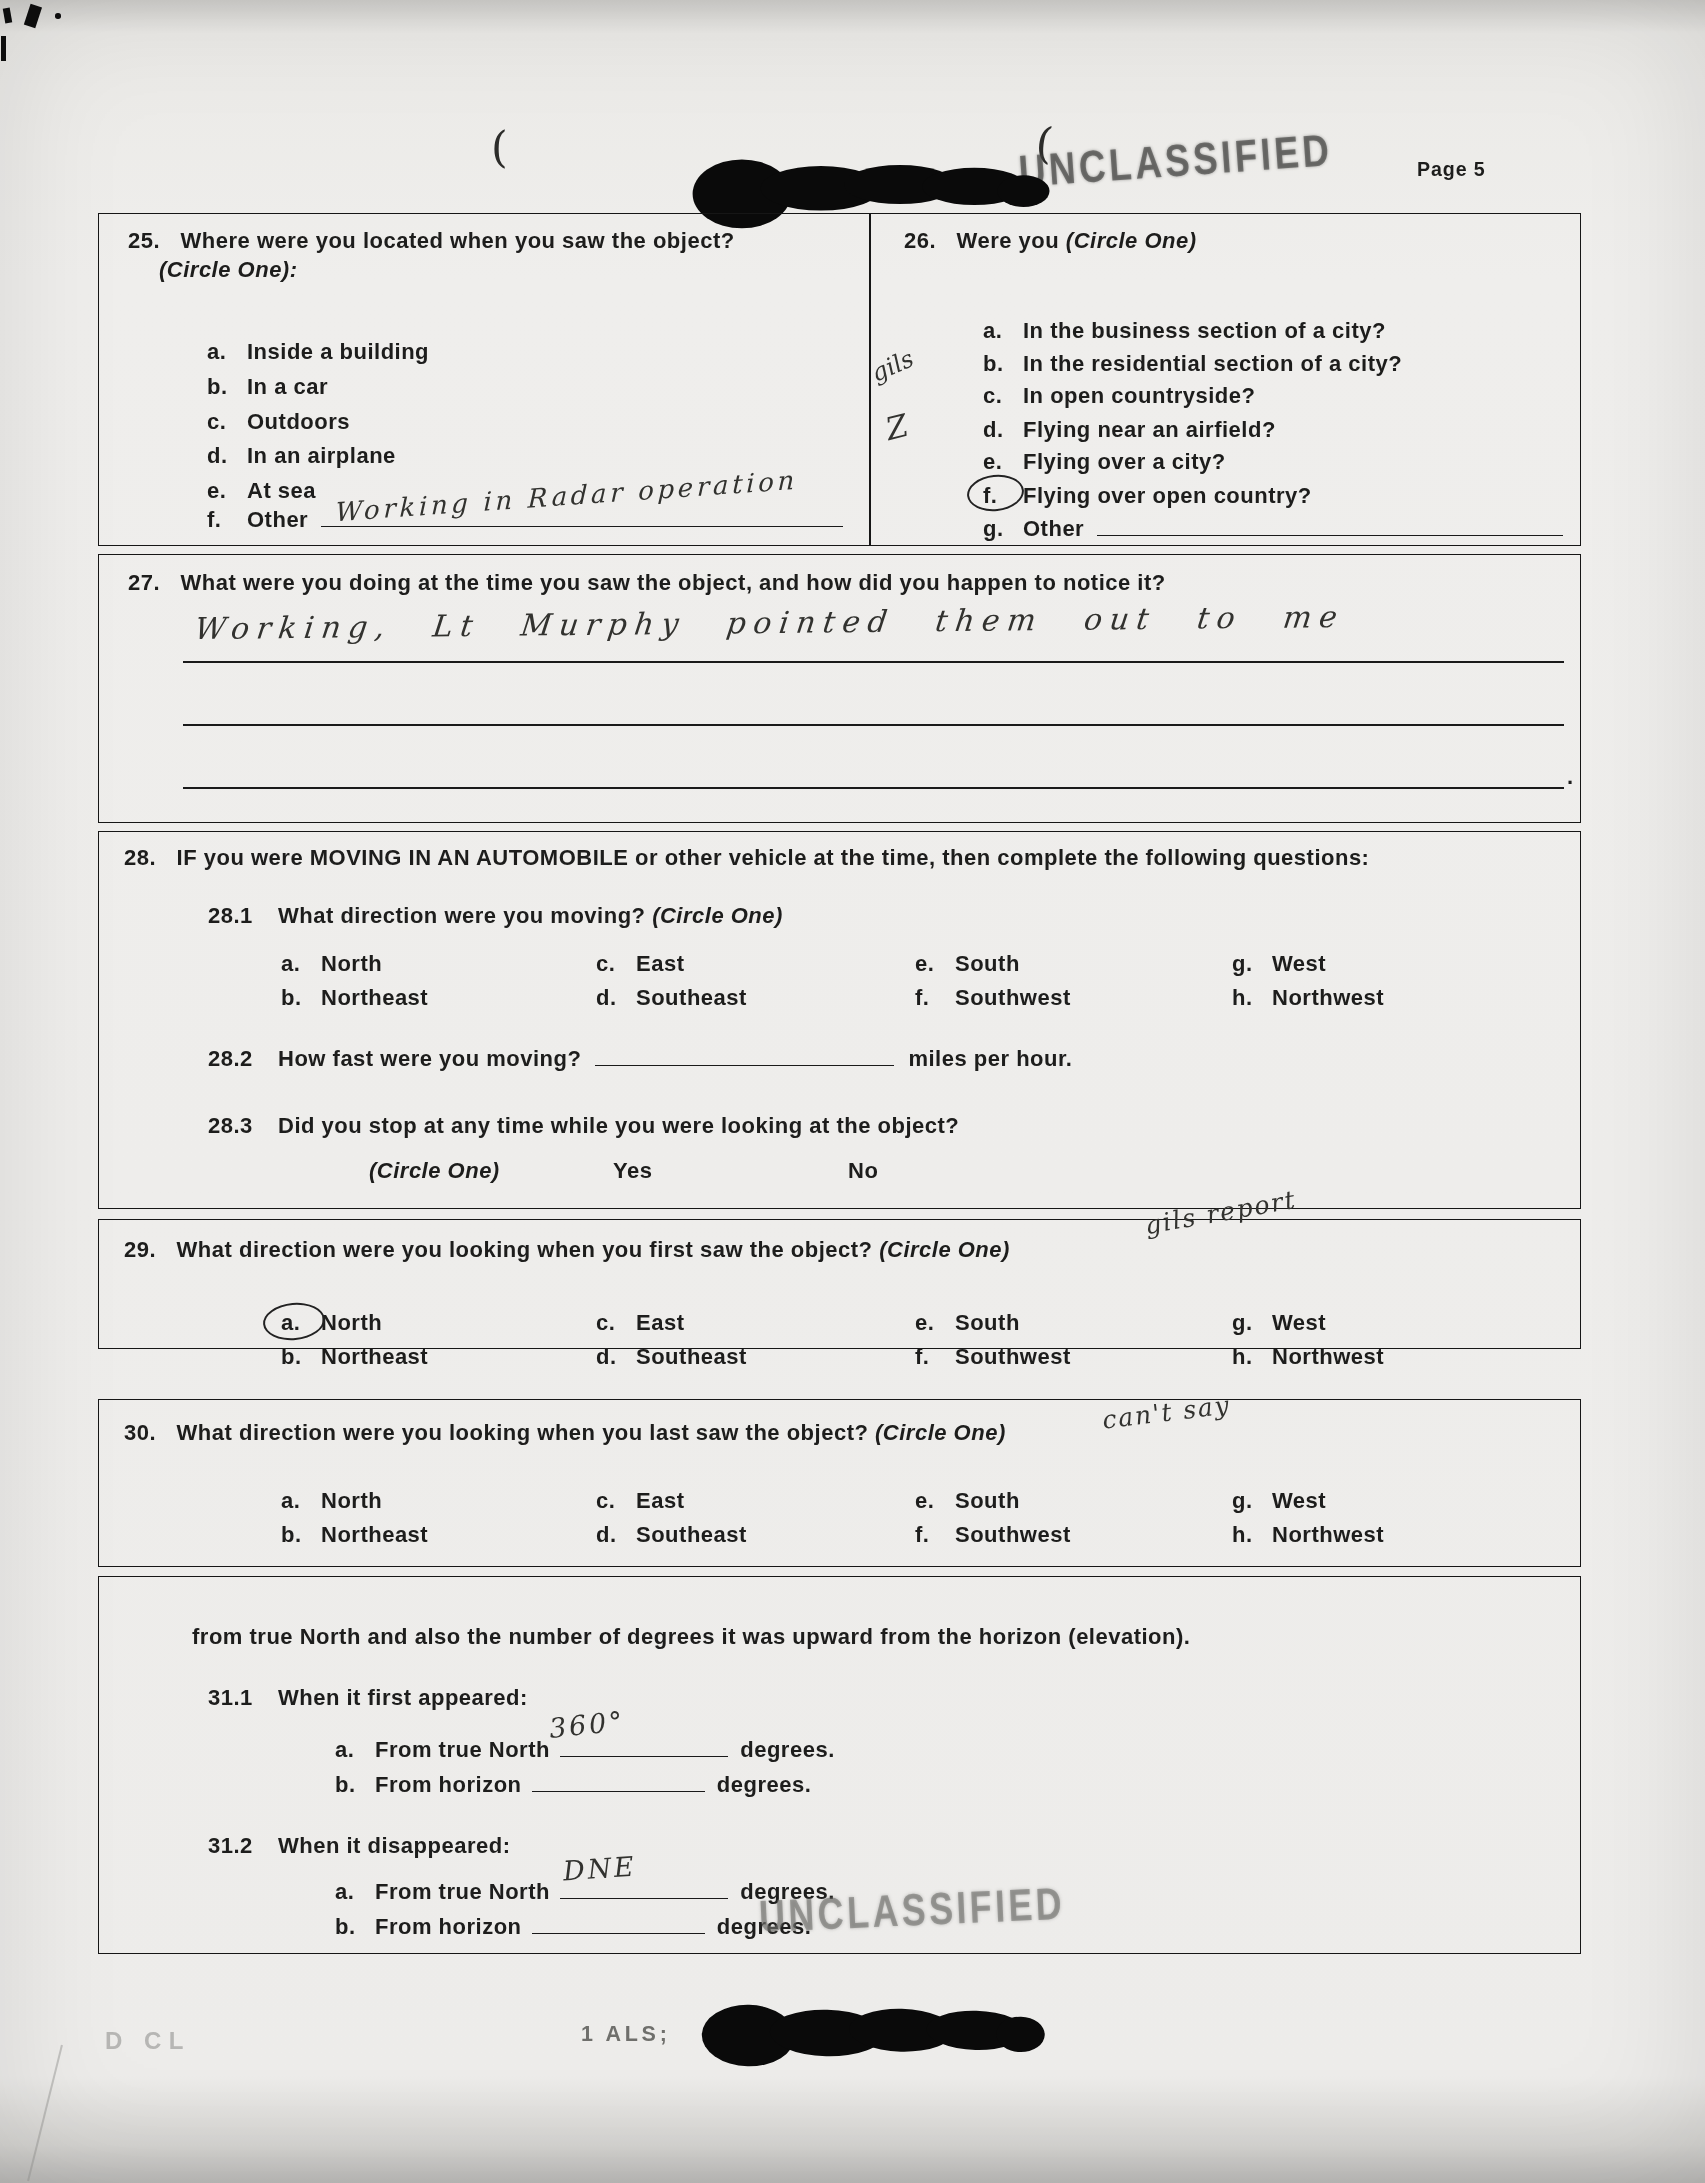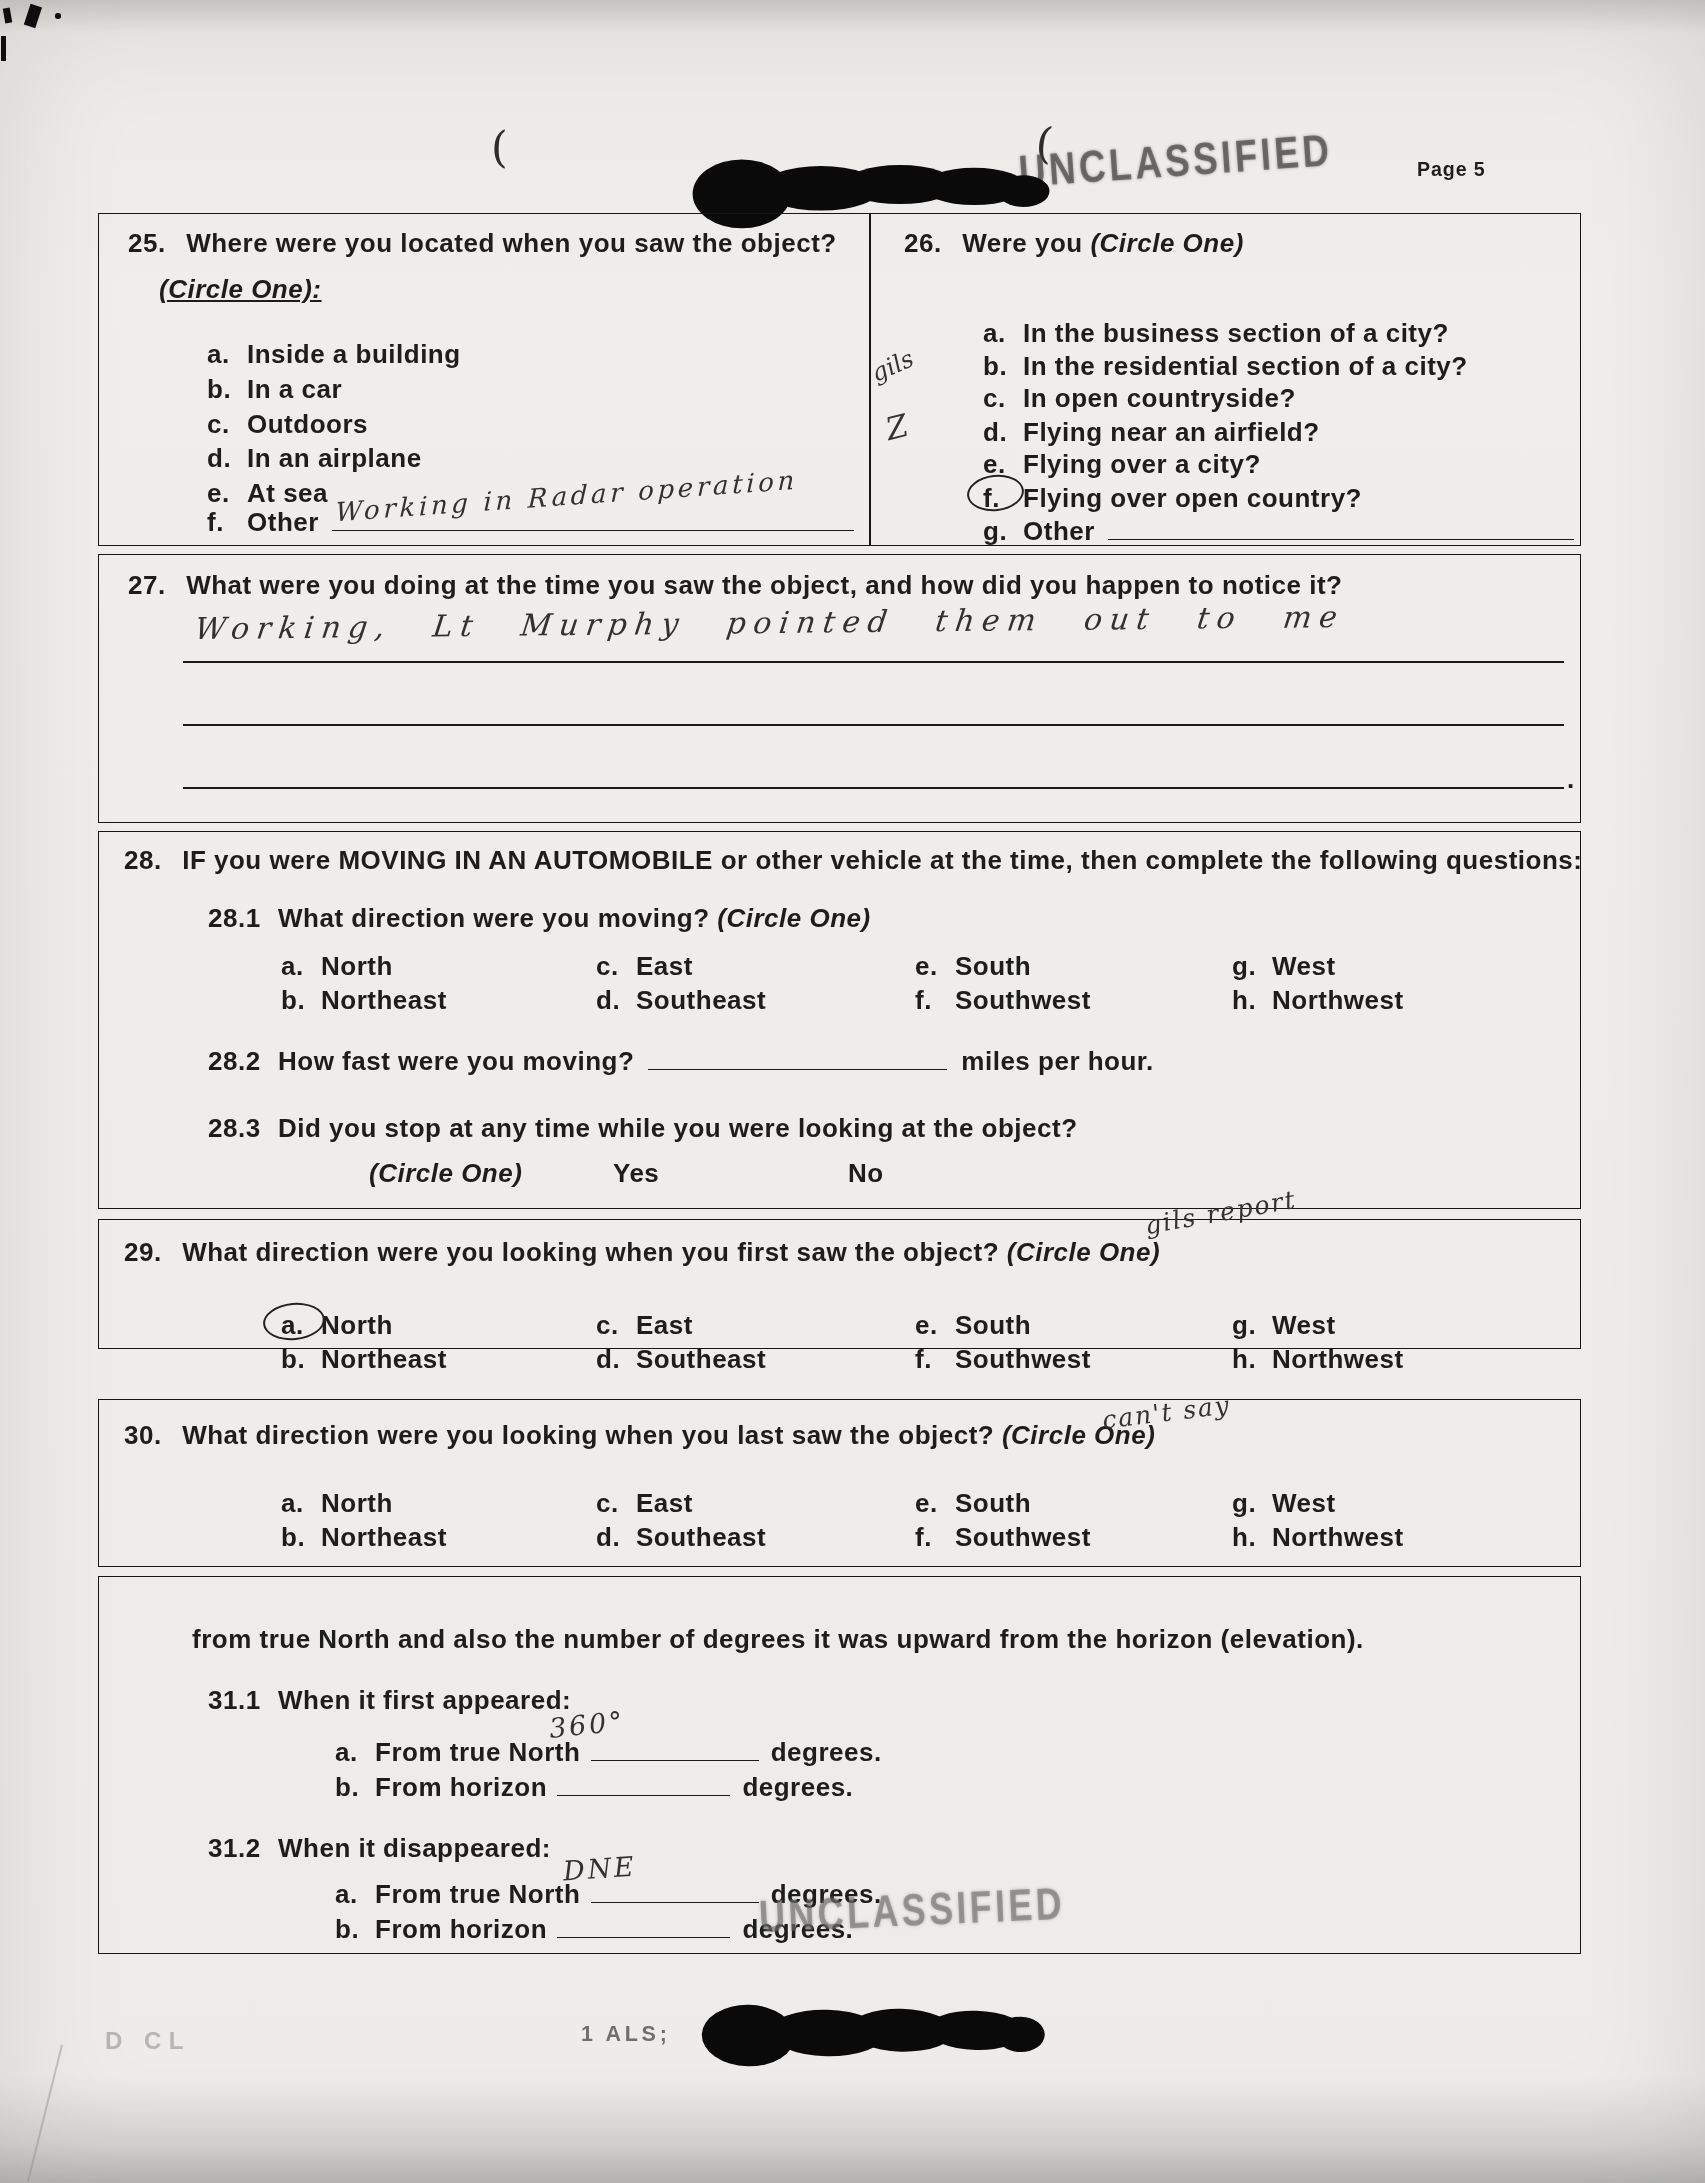--- a/index.html
+++ b/index.html
@@ -1,21 +1,21 @@
 <!DOCTYPE html>
 <html style="font-size:7.5px"><head>
 <meta charset="utf-8">
 <style>
   * { margin:0; padding:0; box-sizing:border-box; }
   html,body { width:1705px; height:2183px; }
   body { position:relative; overflow:hidden; background:#b9b8b6; font-family:"Liberation Sans",sans-serif; }
   .paper { position:absolute; inset:0;
     background:linear-gradient(180deg,#cfcecb 0px,#ebeae7 33px,#efeeec 280px,#edecea 2076px,#d6d5d2 2145px,#bcbbb9 2183px);
     box-shadow:inset 0 0 131px rgba(0,0,0,0.10); }
-  .typed { font-size:26px; font-weight:700; letter-spacing:0.5px; color:#1d1d1c; white-space:nowrap; }
+  .typed { font-size:22px; font-weight:700; letter-spacing:0.5px; color:#1d1d1c; white-space:nowrap; }
   .it { font-style:italic; }
   .qnum { display:inline-block; margin-right:20.5px; }
   .box { position:absolute; left:98px; width:1483px; border:1.9px solid #161616; }
   .divider { position:absolute; left:770px; top:0; width:1.9px; height:100%; background:#161616; }
   .abs { position:absolute; }
   .letter { display:inline-block; width:40px; }
   .blank { display:inline-block; height:3.7px; border-bottom:1.9px solid #1a1a1a; vertical-align:baseline; }
   .rule { position:absolute; height:1.9px; background:#1a1a1a; }
   .opt { position:absolute; left:108px; }
   .optr { position:absolute; left:884px; }
@@ -61,21 +61,21 @@
   <ellipse cx="610" cy="72" rx="112" ry="40" fill="#0a0a0a"></ellipse>
   <ellipse cx="716" cy="82" rx="56" ry="34" fill="#0a0a0a"></ellipse>
 </svg>
 
 <section class="box" style="top:213px;height:333px;">
   <div class="divider"></div>
 
   <div class="typed abs" style="left:29px;top:14px;">
     <span class="qnum">25.</span><span>Where were you located when you saw the object?</span>
   </div>
-  <div class="typed it abs" style="left:60px;top:60px;text-decoration:underline;">(Circle One):</div>
+  <div class="typed it abs" style="left:60px;top:43px;">(Circle One):</div>
 
   <div class="opt typed" style="top:125px;"><span class="letter">a.</span><span>Inside a building</span></div>
   <div class="opt typed" style="top:160px;"><span class="letter">b.</span><span>In a car</span></div>
   <div class="opt typed" style="top:195px;"><span class="letter">c.</span><span>Outdoors</span></div>
   <div class="opt typed" style="top:229px;"><span class="letter">d.</span><span>In an airplane</span></div>
   <div class="opt typed" style="top:264px;"><span class="letter">e.</span><span>At sea</span></div>
   <div class="opt typed" style="top:293px;"><span class="letter">f.</span><span>Other</span><span class="blank" style="width:522px;margin-left:13px;"></span></div>
   <div class="hw" style="left:236px;top:267px;font-size:26px;letter-spacing:3.7px;transform:rotate(-4deg) skewX(-6deg);">Working in Radar operation</div>
 
   <div class="typed abs" style="left:805px;top:14px;">

